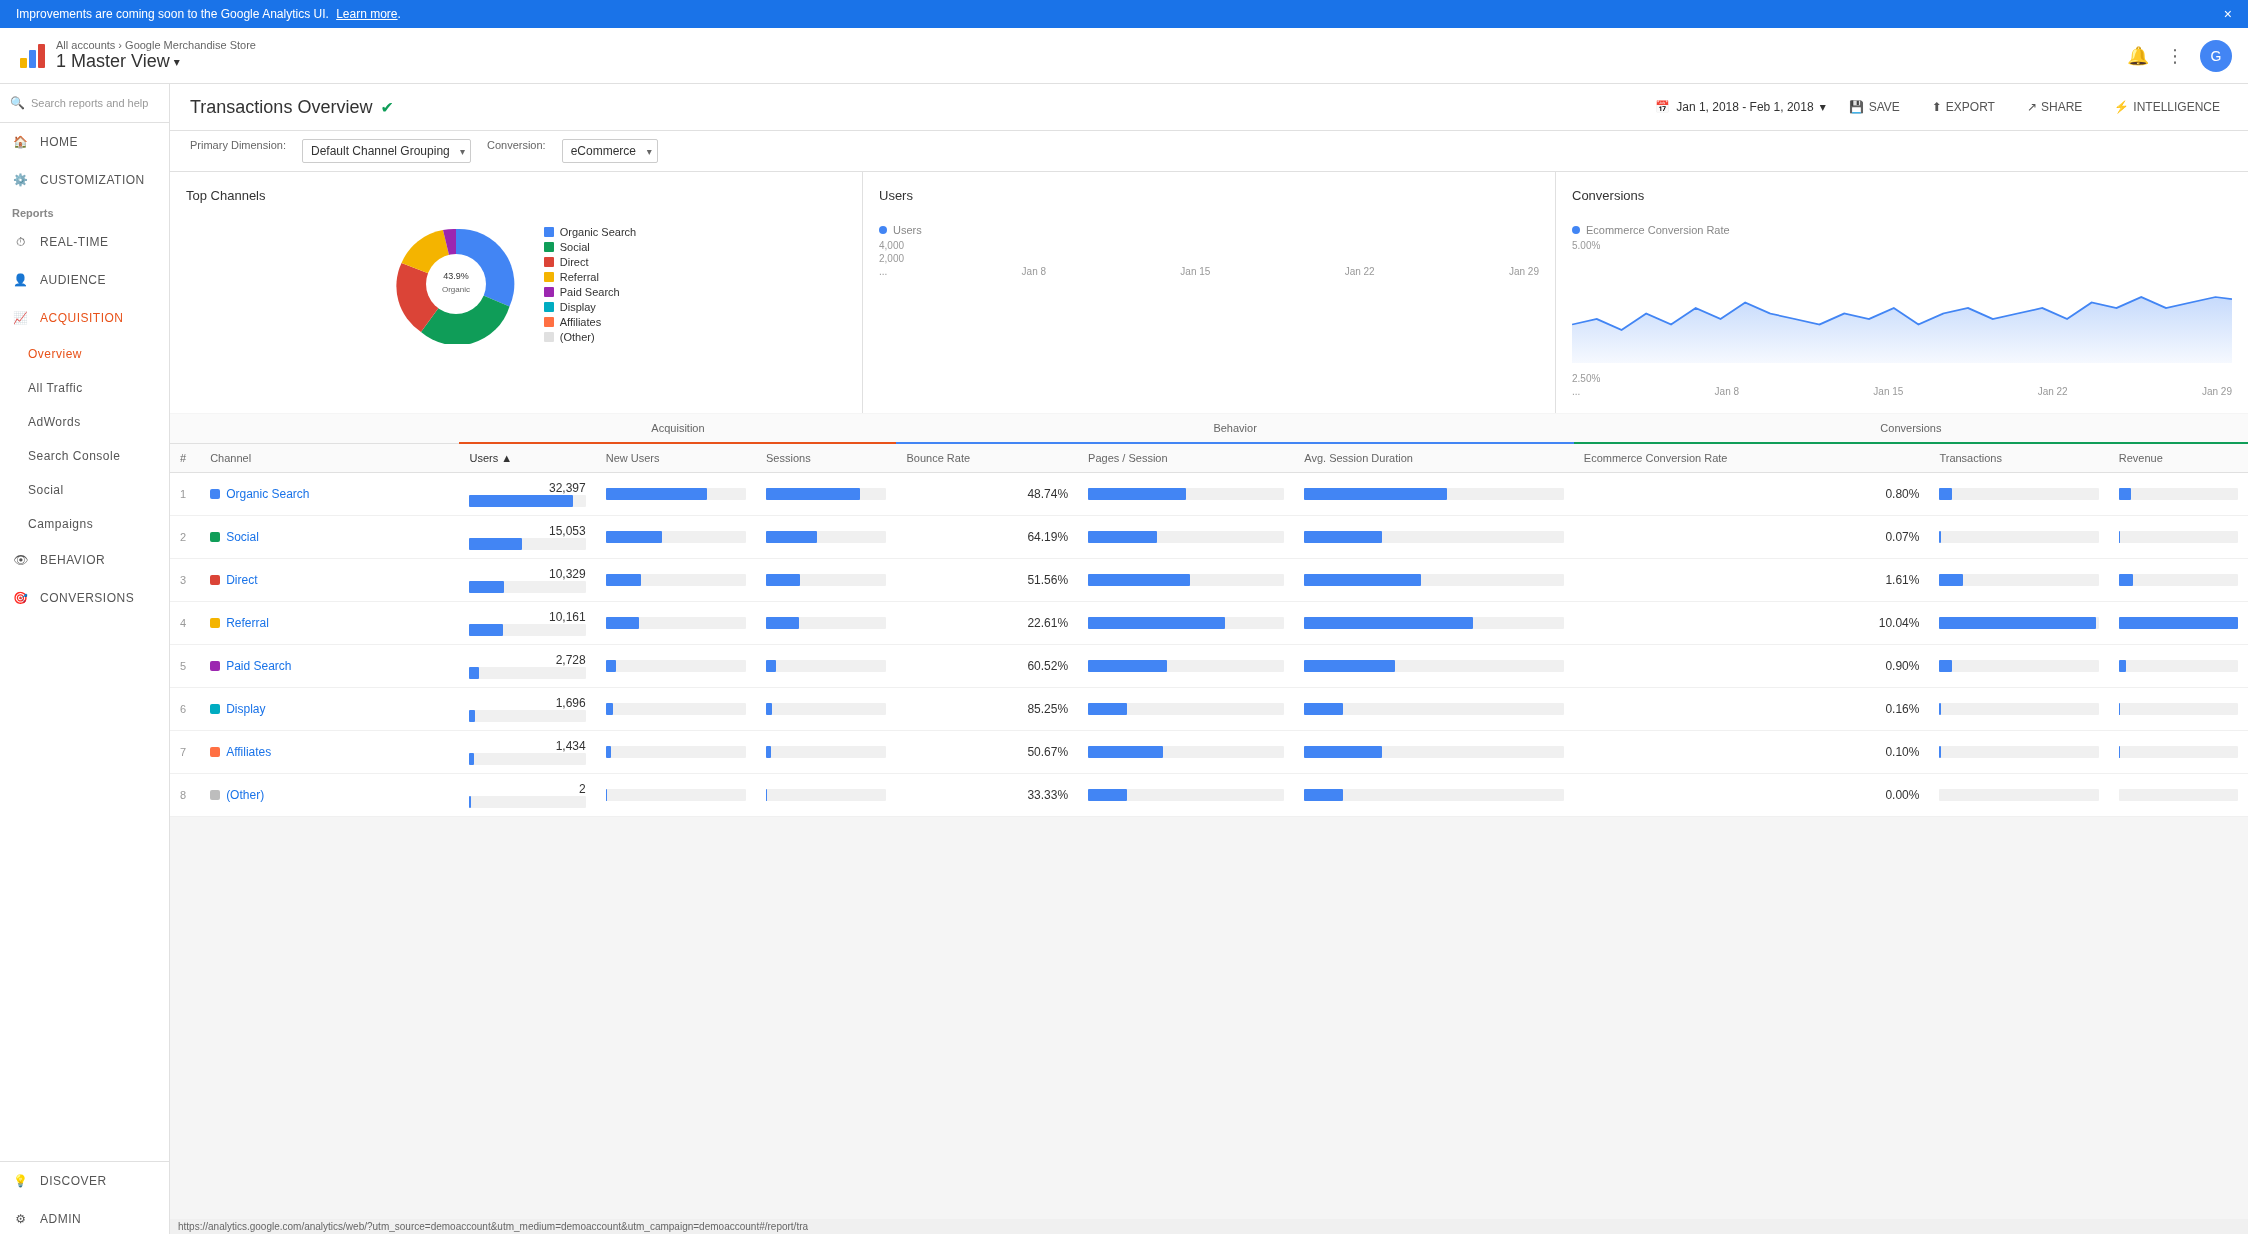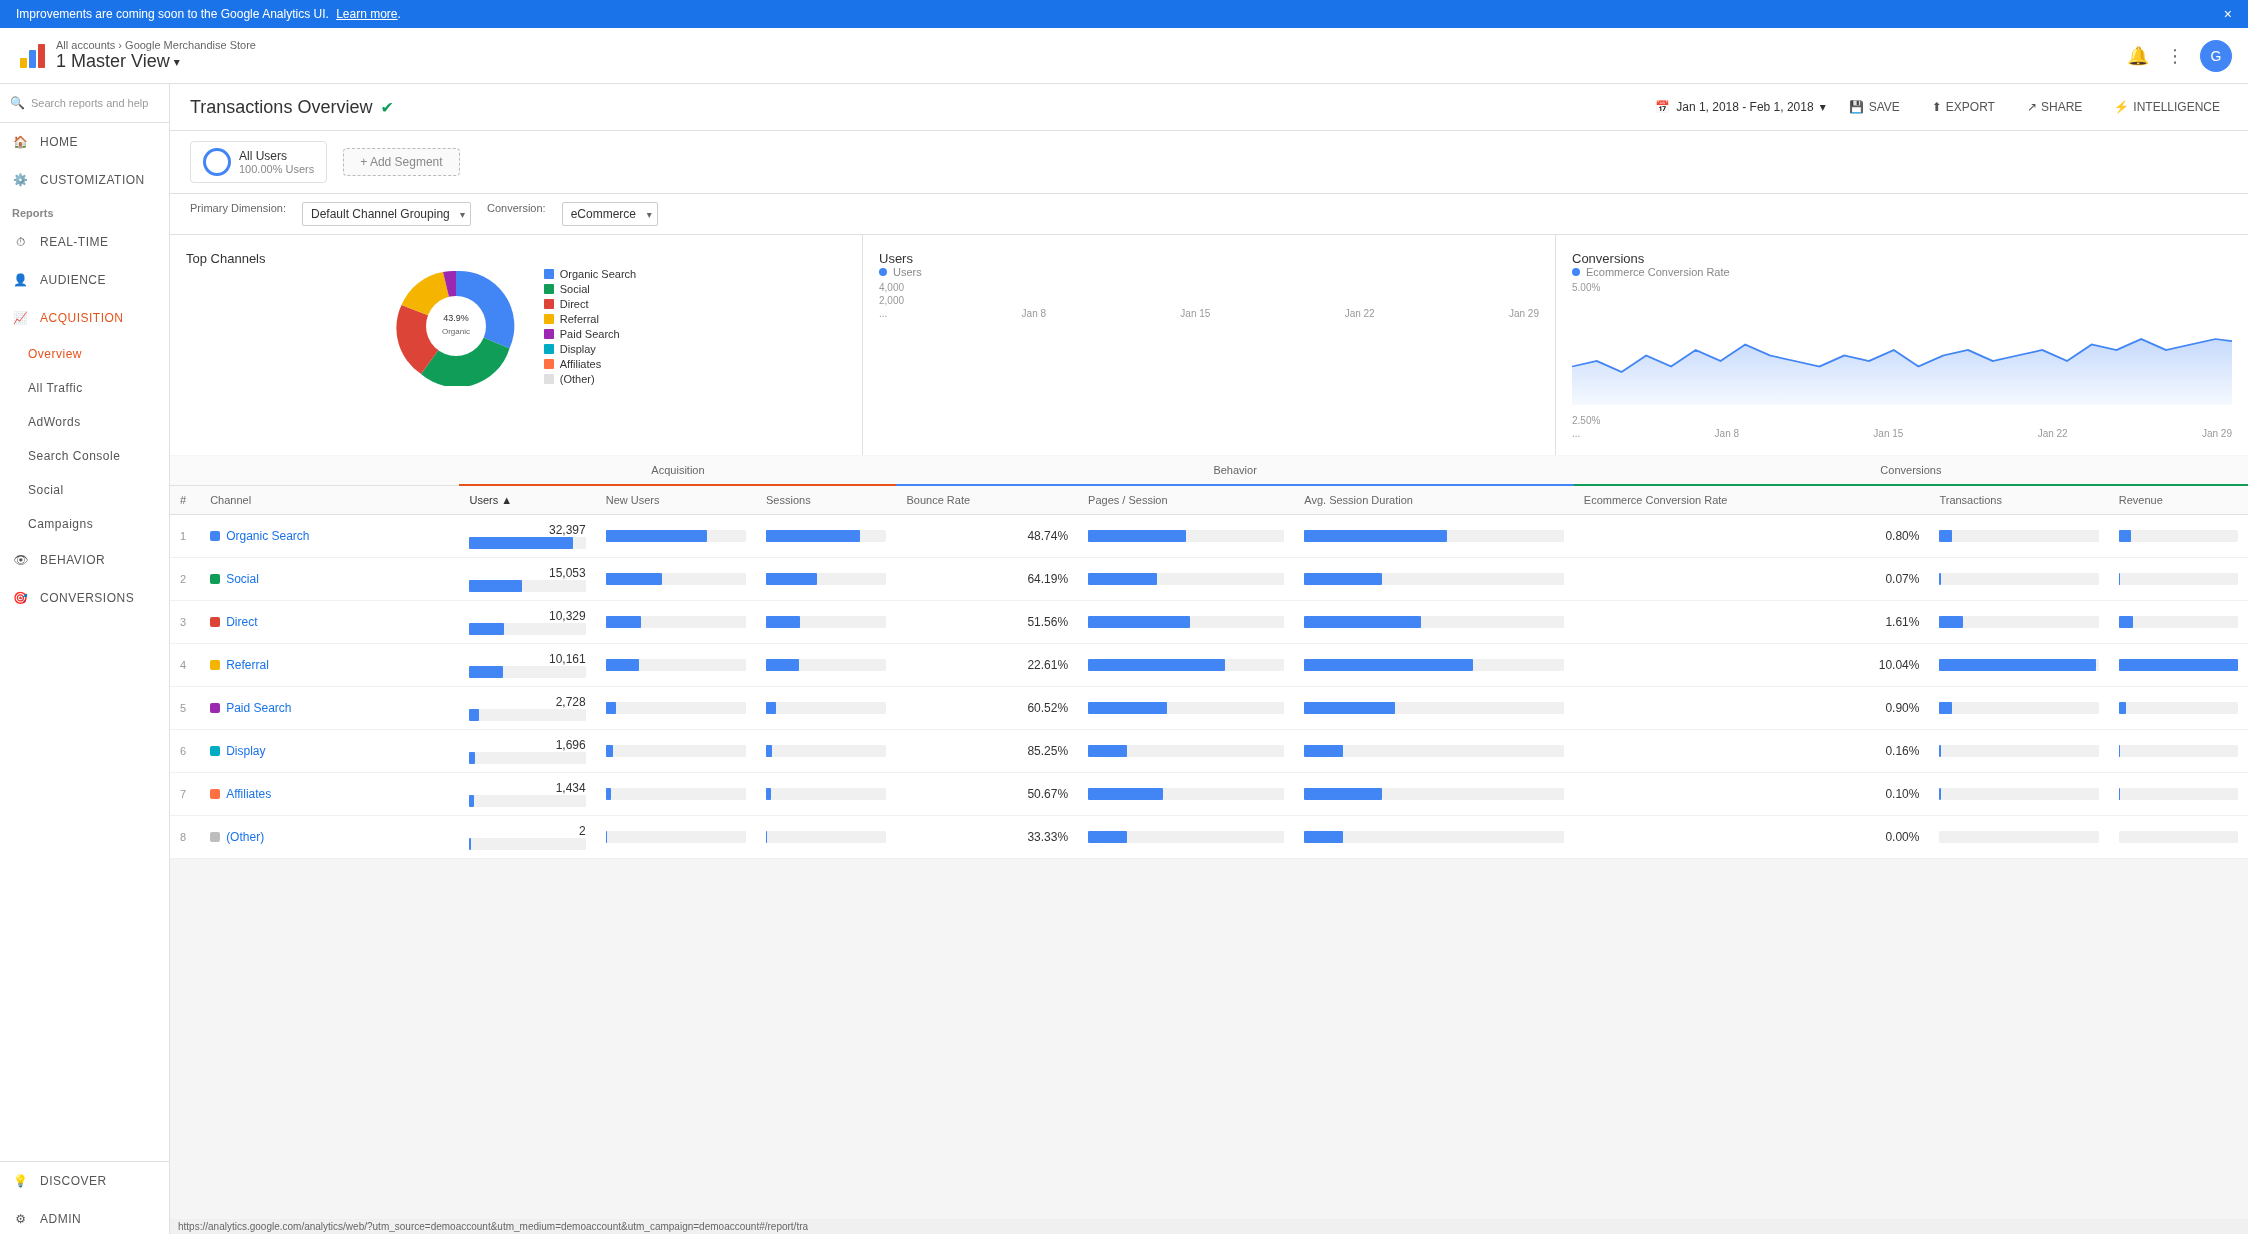--- a/index.html
+++ b/index.html
@@ -148,21 +148,21 @@
       display: grid;
       grid-template-columns: 1fr 1fr 1fr;
       gap: 1px;
       background: #e0e0e0;
       margin: 0;
     }
     .chart-panel {
       background: white;
       padding: 16px;
     }
-    .chart-title { font-size: 13px; font-weight: 500; color: #333; margin-bottom: 0; }
+    .chart-title { font-size: 13px; font-weight: 500; color: #333; margin-bottom: 21px; }
     .chart-legend { display: flex; flex-direction: column; gap: 3px; margin-left: 12px; }
     .legend-item { display: flex; align-items: center; gap: 6px; font-size: 11px; }
     .legend-dot { width: 10px; height: 10px; border-radius: 1px; flex-shrink: 0; }
 
     
     .pie-container { display: flex; align-items: center; justify-content: center; gap: 16px; }
 
     
     .line-chart-area { position: relative; height: 120px; }
     .line-chart-label { font-size: 11px; color: #888; display: flex; align-items: center; gap: 6px; margin-bottom: 4px; }
@@ -357,32 +357,20 @@
           <span>↗</span>
           <span>SHARE</span>
         </button>
         <button class="action-btn">
           <span>⚡</span>
           <span>INTELLIGENCE</span>
         </button>
       </div>
     </div>
 
-    <div class="segment-bar" style="background:white;">
-      <div class="segment-pill">
-        <div class="segment-circle"></div>
-        <div>
-          <div class="segment-name">All Users</div>
-          <div class="segment-pct">100.00% Users</div>
-        </div>
-      </div>
-      <div class="add-segment">
-        <span>+ Add Segment</span>
-      </div>
-    </div>
 
     <div class="dimension-bar" style="background:white;">
       <span class="dim-label">Primary Dimension:</span>
       <div class="select-wrapper">
         <select class="dim-select">
           <option>Default Channel Grouping</option>
         </select>
       </div>
       <span class="dim-label">Conversion:</span>
       <div class="select-wrapper">

